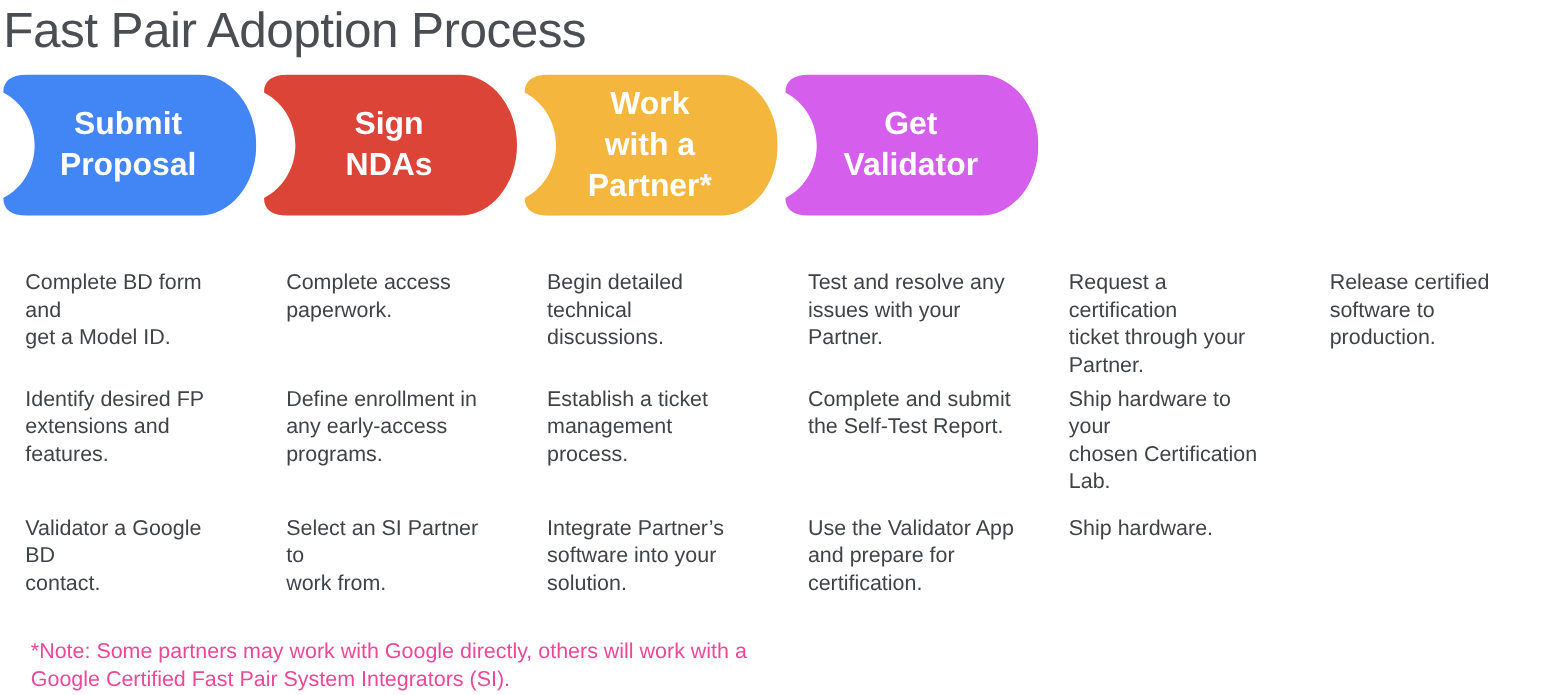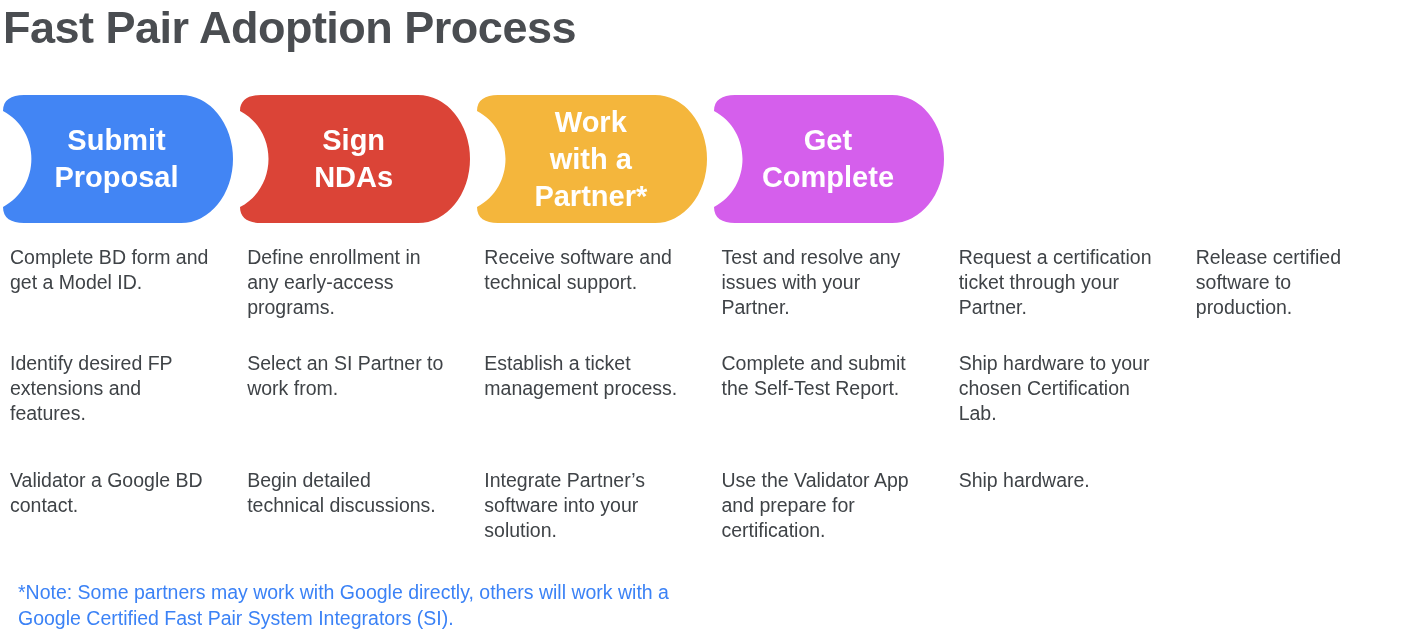--- a/index.html
+++ b/index.html
@@ -10,27 +10,27 @@
     background: #ffffff;
     font-family: "Liberation Sans", sans-serif;
     overflow: hidden;
   }
   .page-title {
     position: absolute;
     top: 2px;
     left: 3px;
     margin: 0;
     font-size: 45px;
-    font-weight: 700;
+    font-weight: 400;
     letter-spacing: -0.5px;
     color: #4a4d51;
   }
   .stages {
     position: absolute;
-    top: 94px;
+    top: 67px;
     left: 0;
     width: 1218px;
     height: 130px;
     display: flex;
   }
   .stage {
     position: relative;
     width: 237.17px;
     height: 130px;
     flex: 0 0 auto;
@@ -63,34 +63,34 @@
     position: absolute;
     top: 245px;
     left: 0;
     width: 1423px;
     display: grid;
     grid-template-columns: repeat(6, 237.17px);
     grid-template-rows: 106px 117px auto;
     grid-auto-flow: column;
   }
   .detail-cell {
-    padding: 0 26px 0 10px;
+    padding: 0 26px 0 23px;
     font-size: 19.5px;
     line-height: 25px;
     color: #3f4347;
     white-space: pre-line;
   }
   .footnote {
     position: absolute;
     top: 579px;
-    left: 18px;
+    left: 28px;
     margin: 0;
     font-size: 19.5px;
     line-height: 26px;
-    color: #3b82f6;
+    color: #ec4899;
     white-space: pre-line;
   }
 </style>
 </head>
 <body>
 
 <div class="canvas">
 
   <h1 class="page-title">Fast Pair Adoption Process</h1>
 
@@ -120,46 +120,46 @@
 with a
 Partner*</div>
     </div>
 
 
     <div class="stage">
       <svg viewBox="0 0 233 130" preserveAspectRatio="none" aria-hidden="true">
         <path d="M 24 1 H 181 A 52 64 0 0 1 181 129 H 24 C 11 129 3 124 3 113 C 41 93 41 37 3 17 C 3 6 11 1 24 1 Z" fill="#D55FEC"></path>
       </svg>
       <div class="stage-label">Get
-Complete</div>
+Validator</div>
     </div>
 
 
   </div>
 
   <div class="details-grid">
 
     <div class="detail-cell">Complete BD form and
 get a Model ID.</div>
     <div class="detail-cell">Identify desired FP
 extensions and
 features.</div>
     <div class="detail-cell">Validator a Google BD
 contact.</div>
 
+    <div class="detail-cell">Complete access
+paperwork.</div>
     <div class="detail-cell">Define enrollment in
 any early-access
 programs.</div>
     <div class="detail-cell">Select an SI Partner to
 work from.</div>
 
     <div class="detail-cell">Begin detailed
 technical discussions.</div>
-    <div class="detail-cell">Receive software and
-technical support.</div>
     <div class="detail-cell">Establish a ticket
 management process.</div>
 
     <div class="detail-cell">Integrate Partner’s
 software into your
 solution.</div>
     <div class="detail-cell">Test and resolve any
 issues with your
 Partner.</div>
     <div class="detail-cell">Complete and submit

